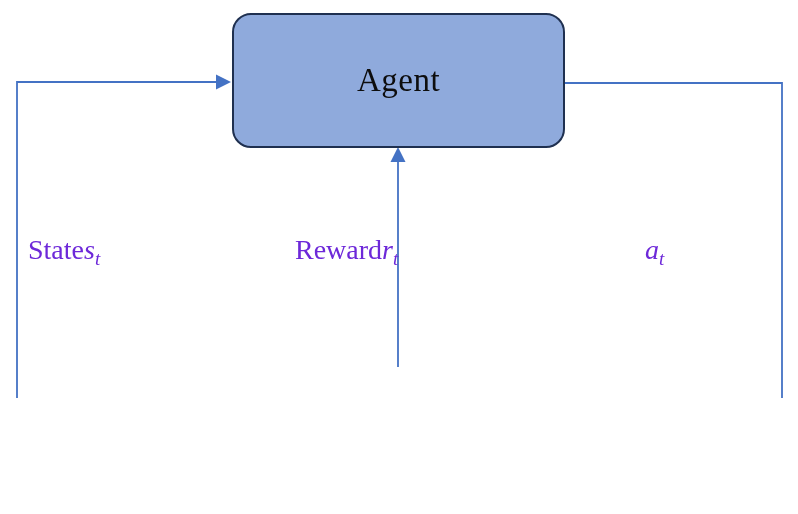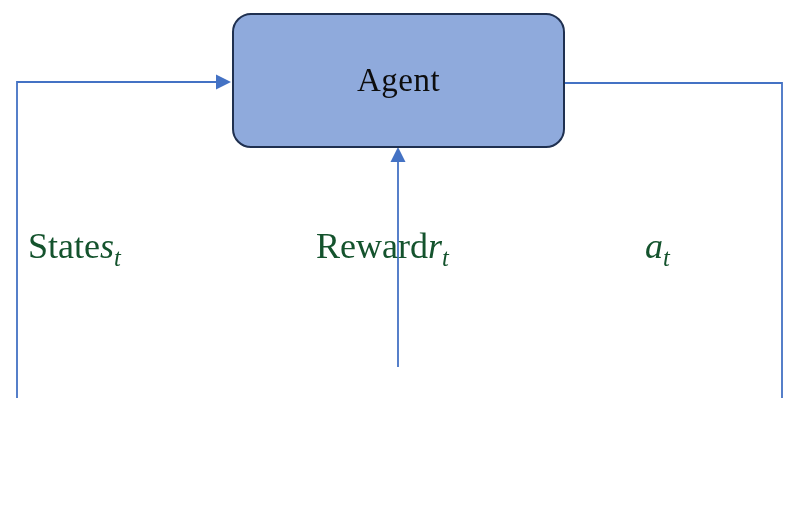--- a/index.html
+++ b/index.html
@@ -46,39 +46,39 @@
   .node-label {
     font-size: 33px;
     color: #0d0d0d;
     letter-spacing: 0.5px;
   }
   .edge-label {
     position: absolute;
     top: 226px;
     height: 40px;
     display: flex;
-    align-items: center;
-    font-size: 36px;
-    color: #14532d;
+    align-items: flex-end;
+    font-size: 28px;
+    color: #6d28d9;
     white-space: nowrap;
   }
   .edge-label .word {
     font-style: normal;
   }
   .edge-label .math {
     font-style: italic;
   }
   .edge-label .math sub {
     font-size: 0.68em;
     font-style: italic;
     line-height: 0;
     vertical-align: -0.32em;
   }
   .label-state  { left: 28px; }
-  .label-reward { left: 316px; }
+  .label-reward { left: 295px; }
   .label-action { left: 645px; }
 </style>
 </head>
 <body>
 
 <div class="canvas">
 
   <svg class="arrows-svg" viewBox="0 0 798 514" xmlns="http://www.w3.org/2000/svg">
 
     <polyline points="232,433 17,433 17,82 224,82" fill="none" stroke="#4472c4" stroke-width="1.8"></polyline>

